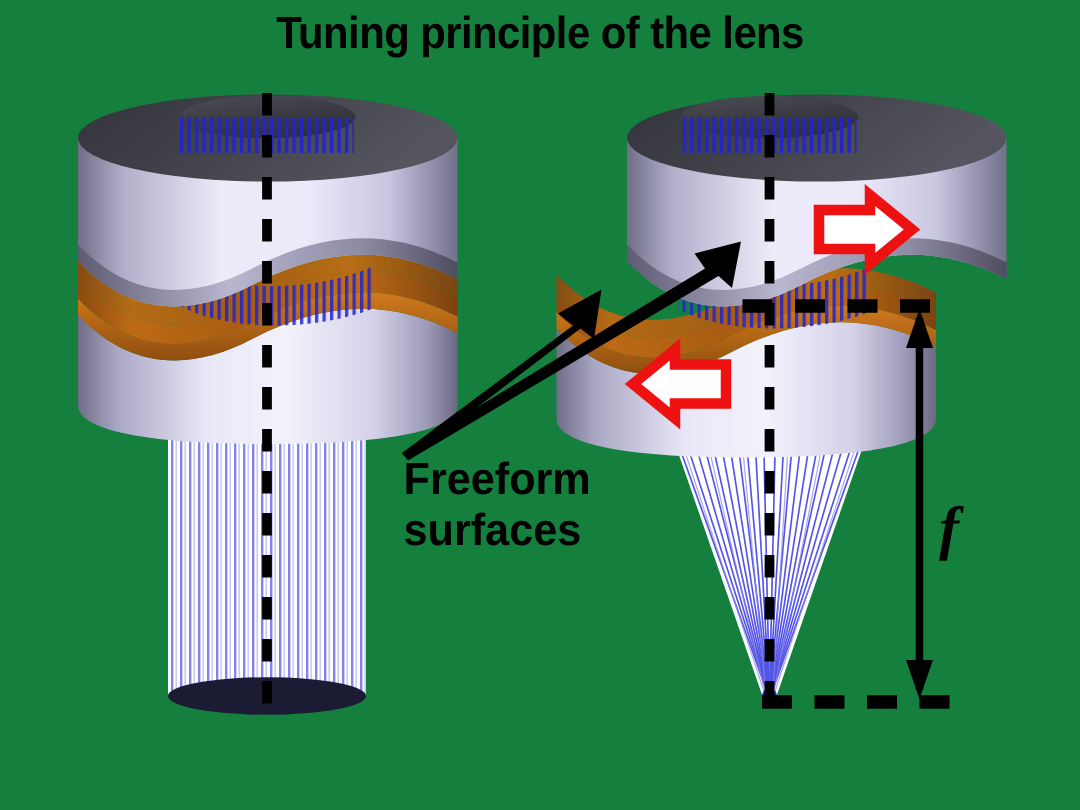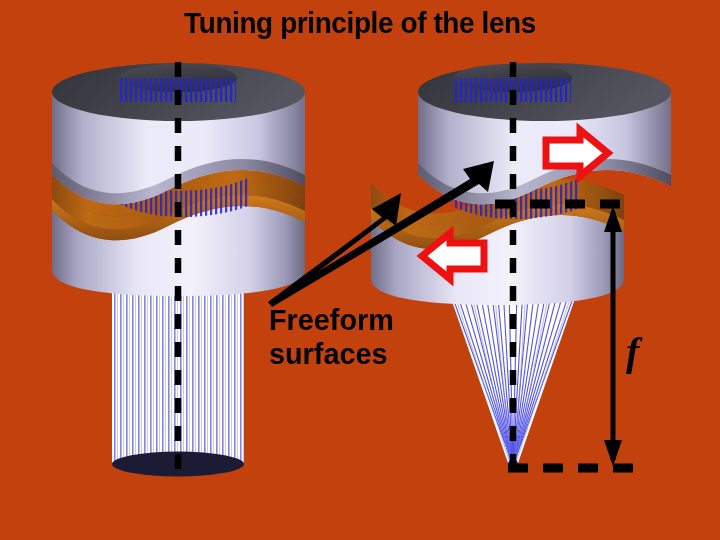--- a/index.html
+++ b/index.html
@@ -1,18 +1,18 @@
 <!DOCTYPE html>
 <html><head>
 <meta charset="utf-8">
 <style>
   html,body{margin:0;padding:0;background:#ffffff;}
   body{width:720px;height:540px;overflow:hidden;
        font-family:"Liberation Sans",sans-serif;}
-  #stage{position:relative;width:720px;height:540px;background:#c2410c;}
+  #stage{position:relative;width:720px;height:540px;background:#15803d;}
   #figure{position:absolute;inset:0;}
   .ttl{
     position:absolute;top:6px;left:0;width:720px;text-align:center;
     font-family:"Liberation Sans",sans-serif;
     font-weight:bold;font-size:30px;letter-spacing:-0.4px;
     color:#000;transform:scaleX(0.93);transform-origin:center top;
   }
   .lbl{
     position:absolute;font-family:"Liberation Sans",sans-serif;
     font-weight:bold;color:#000;white-space:pre;

